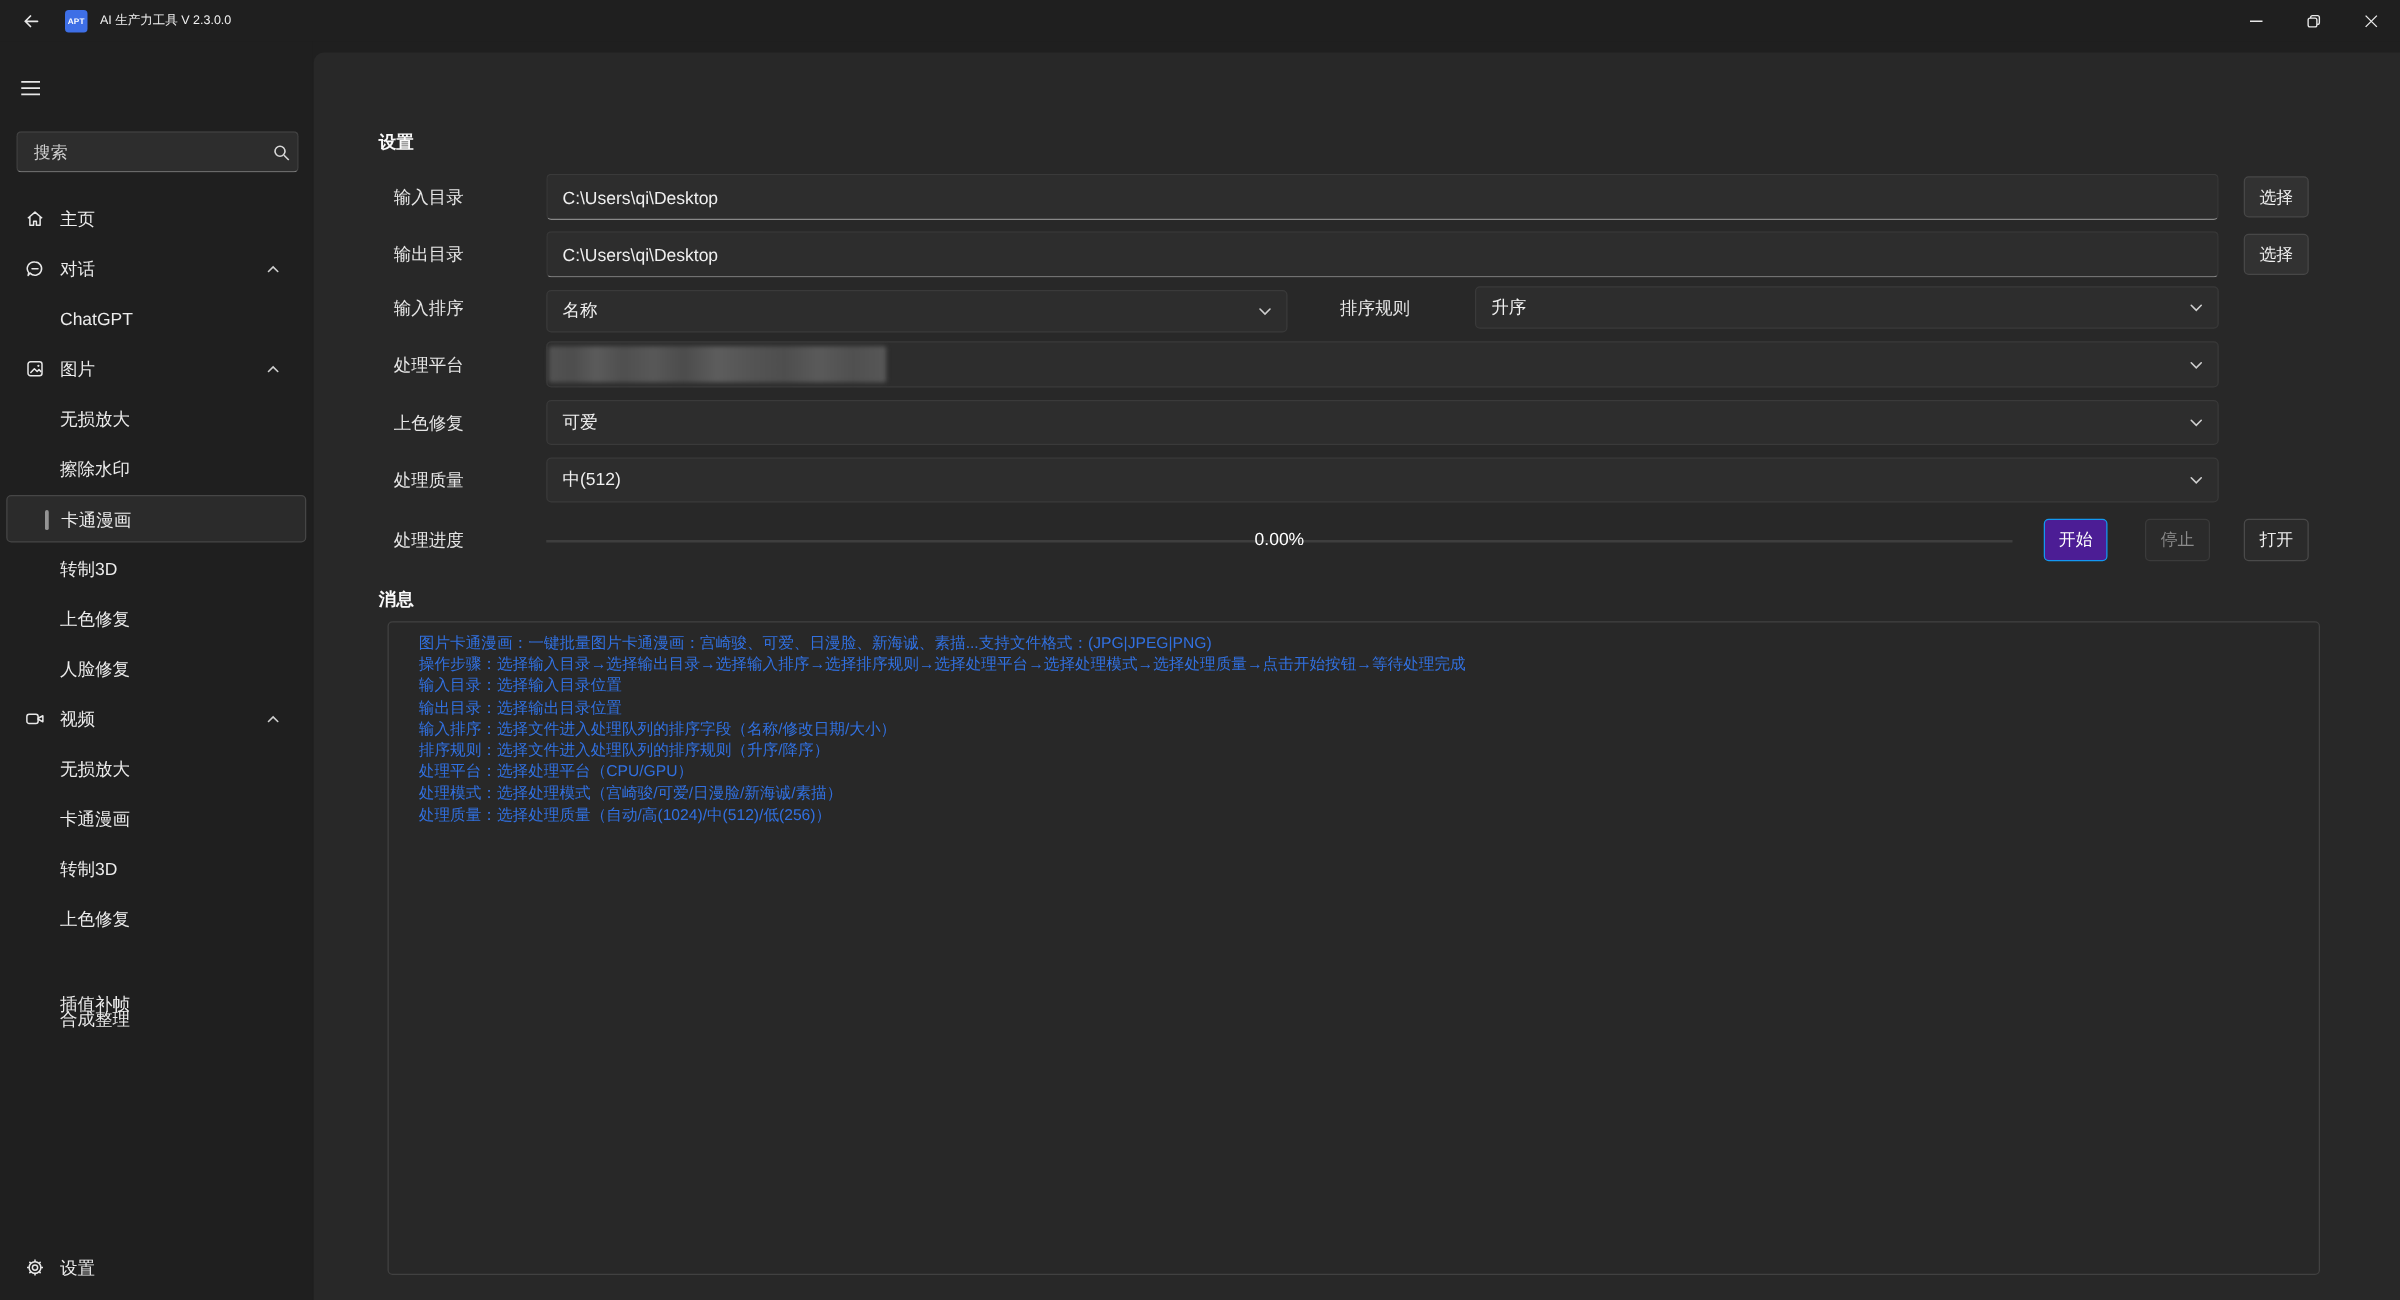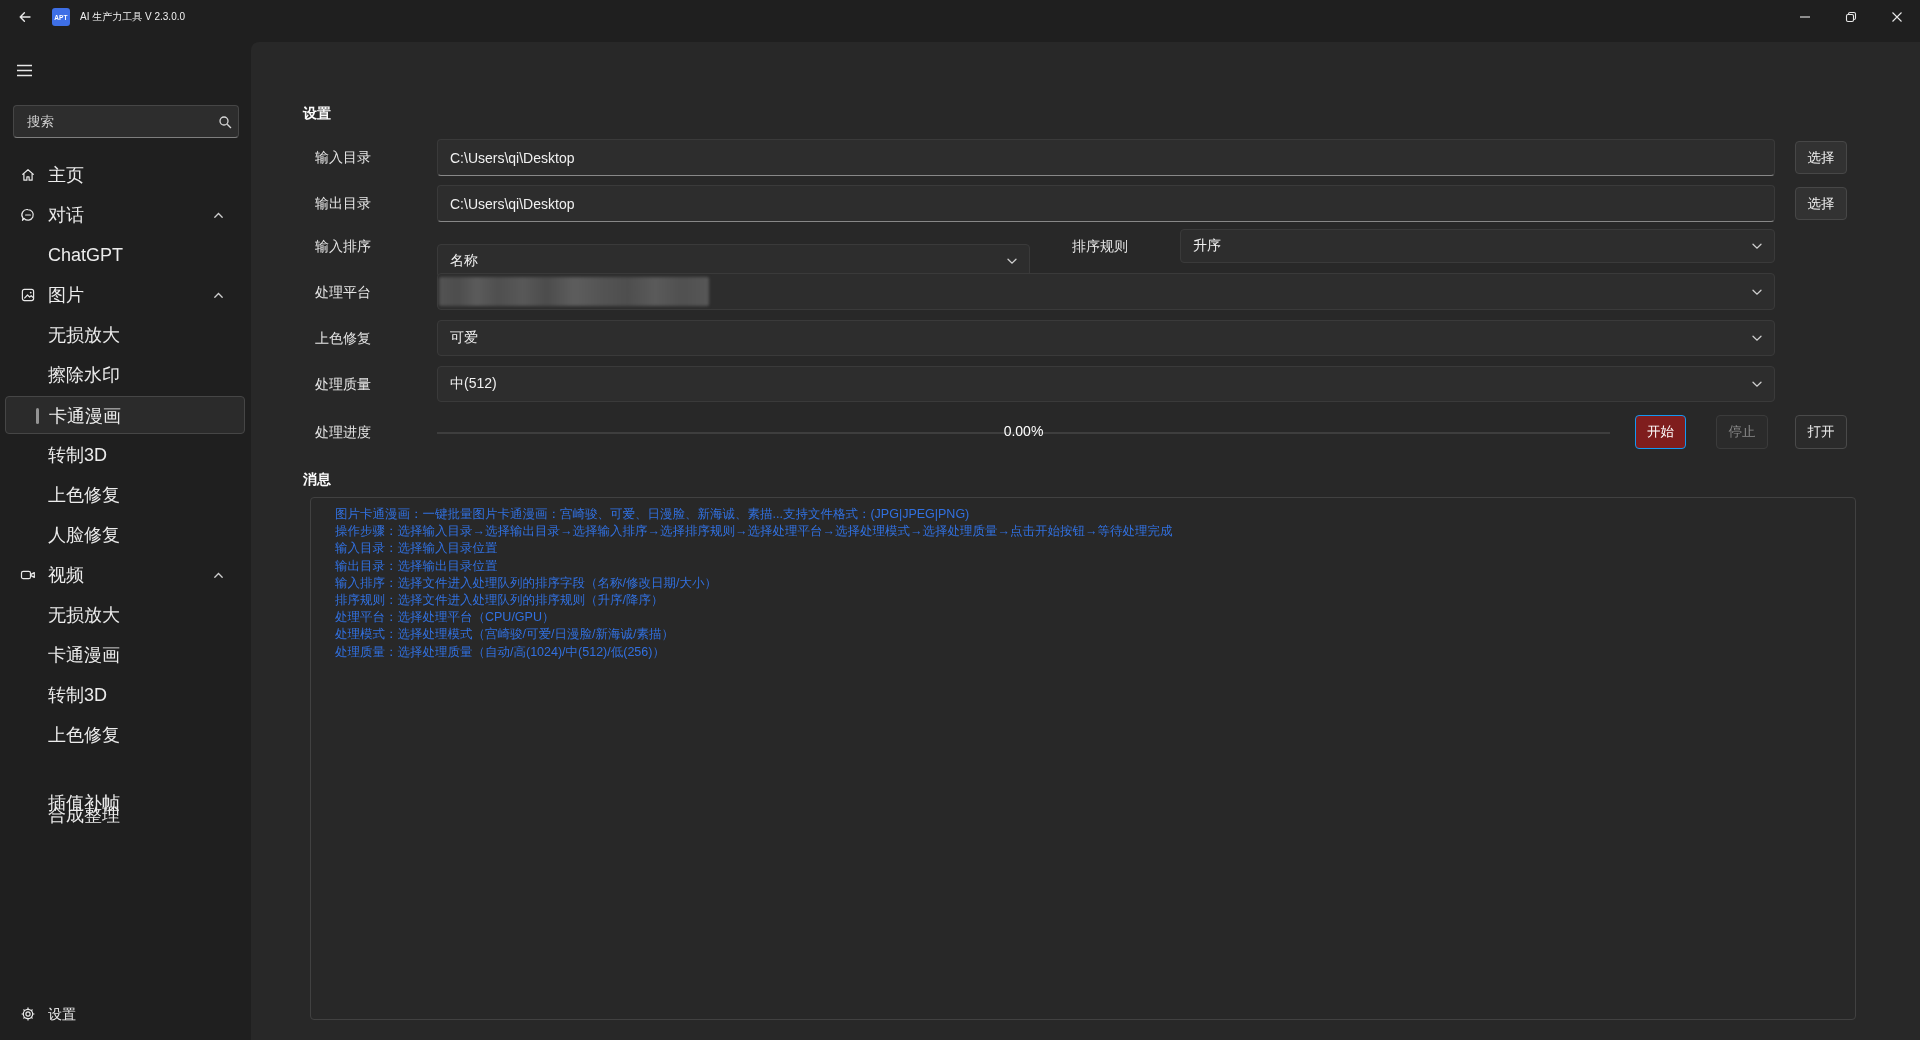--- a/index.html
+++ b/index.html
@@ -22,21 +22,21 @@
   
   #sidebar { position:absolute; left:0; top:33px; width:250px; height:1007px; background:#1f1f1f; }
   .hamburger { position:absolute; left:8px; top:22px; width:32px; height:30px; display:flex; align-items:center; justify-content:center; border-radius:4px; cursor:pointer; }
   .searchbox { position:absolute; left:13px; top:72px; width:226px; height:33px; background:#2d2d2d; border:1px solid #464646; border-bottom:1px solid #7e7e7e; border-radius:4px; display:flex; align-items:center; }
   .searchbox input { flex:1; background:transparent; border:0; outline:none; color:#e8e8e8; font-size:13.5px; padding:0 6px 0 13px; font-family:Liberation Sans, sans-serif; }
   .searchbox input::placeholder { color:#d8d8d8; opacity:.95; }
   .search-ico { width:26px; display:flex; justify-content:center; cursor:pointer; }
   #nav { position:absolute; left:0; top:122px; width:250px; }
   .nav-item { position:absolute; left:5px; width:240px; height:38px; margin-top:1px; display:flex; align-items:center; border-radius:4px; cursor:pointer; color:#ececec; }
   .nav-item .ni-icon { position:absolute; left:15px; top:11px; width:16px; height:16px; }
-  .nav-item .ni-label { position:absolute; left:43px; top:0; line-height:38px; font-size:18px; white-space:nowrap; }
+  .nav-item .ni-label { position:absolute; left:43px; top:0; line-height:38px; font-size:14px; white-space:nowrap; }
   .nav-item .ni-chev { position:absolute; left:207px; top:13px; width:13px; height:13px; }
   .nav-item.selected { background:#2b2b2b; border:1px solid #464646; }
   .nav-item.selected .accent { position:absolute; left:30px; top:11px; width:3px; height:16px; background:#949494; border-radius:2px; }
   #nav-footer { position:absolute; left:5px; top:961px; width:240px; height:38px; cursor:pointer; }
   #nav-footer .ni-icon { position:absolute; left:15px; top:11px; width:16px; height:16px; }
   #nav-footer .ni-label { position:absolute; left:43px; line-height:38px; font-size:14px; }
 
   
   #main { position:absolute; left:251px; top:42px; width:1669px; height:998px; background:#282828; border-radius:8px 0 0 0; }
   .h-set { position:absolute; left:52px; top:63px; font-size:14px; font-weight:bold; color:#fafafa; }
@@ -44,21 +44,21 @@
   .txtfield { position:absolute; left:186px; width:1338px; height:37px; background:#2d2d2d; border:1px solid #3a3a3a; border-bottom:1px solid #888888; border-radius:4px; color:#f0f0f0; font-size:14px; padding:0 12px; outline:none; font-family:inherit; }
   .choose-btn { position:absolute; left:1544px; width:52px; height:33px; background:#323232; border:1px solid #474747; border-radius:4px; color:#f0f0f0; font-size:13.5px; cursor:pointer; font-family:inherit; }
   .dropdown { position:absolute; background:#2d2d2d; border:1px solid #3a3a3a; border-radius:4px; display:flex; align-items:center; cursor:pointer; }
   .dropdown .dd-val { padding-left:12px; font-size:14px; color:#f0f0f0; }
   .dropdown .dd-chev { position:absolute; right:11px; top:50%; margin-top:-6px; width:12px; height:12px; }
   .redacted { position:absolute; left:1px; top:3px; width:270px; height:29px; border-radius:2px; filter:blur(1.5px);
     background:linear-gradient(90deg,#535353 0,#4d4d4d 7%,#5b5b5b 14%,#4f4f4f 22%,#585858 31%,#4c4c4c 40%,#5d5d5d 50%,#545454 60%,#4e4e4e 70%,#5a5a5a 80%,#505050 90%,#575757 100%); }
   .prog-track { position:absolute; left:186px; top:390px; width:1173px; height:2px; background:#3e3e3e; }
   .prog-text { position:absolute; left:186px; top:381px; width:1173px; height:18px; text-align:center; font-size:14px; color:#ffffff; z-index:2; }
   .act-btn { position:absolute; top:373px; height:34px; border-radius:4px; font-size:13.5px; cursor:pointer; font-family:inherit; }
-  #btn-start { left:1384px; width:51px; background:#7f1d1d; border:1px solid #1398f2; color:#ffffff; }
+  #btn-start { left:1384px; width:51px; background:#4c1d95; border:1px solid #1398f2; color:#ffffff; }
   #btn-stop  { left:1465px; width:52px; background:#2b2b2b; border:1px solid #3b3b3b; color:#8b8b8b; }
   #btn-open  { left:1544px; width:52px; background:#2b2b2b; border:1px solid #4a4a4a; color:#efefef; }
   .h-msg { position:absolute; left:52px; top:429px; font-size:14px; font-weight:bold; color:#fafafa; }
   .msg-box { position:absolute; left:59px; top:455px; width:1546px; height:523px; border:1px solid #414141; border-radius:4px; padding:8px 24px; overflow:hidden; }
   .msg-line { font-size:12.5px; line-height:17.2px; color:#3170e0; white-space:nowrap; }
 </style>
 </head>
 <body>
 
 <div id="titlebar">
@@ -222,21 +222,21 @@
 
   <div class="f-label" style="top:106px;">输入目录</div>
   <input class="txtfield" style="top: 97px;" value="C:\Users\qi\Desktop">
   <button class="choose-btn" style="top:99px;">选择</button>
 
   <div class="f-label" style="top:152px;">输出目录</div>
   <input class="txtfield" style="top: 143px;" value="C:\Users\qi\Desktop">
   <button class="choose-btn" style="top:145px;">选择</button>
 
   <div class="f-label" style="top:195px;">输入排序</div>
-  <div class="dropdown" style="left:186px; top:202px; width:593px; height:34px;">
+  <div class="dropdown" style="left:186px; top:190px; width:593px; height:34px;">
     <span class="dd-val">名称</span>
     <span class="dd-chev">
       <svg width="12" height="12" viewBox="0 0 12 12" fill="none" stroke="#cfcfcf" stroke-width="1.3" stroke-linecap="round">
           <path d="M2 4.2 6 8.2l4-4"></path>
         </svg>
     </span>
   </div>
   <div class="f-label" style="left:821px; top:195px;">排序规则</div>
   <div class="dropdown" style="left:929px; top:187px; width:595px; height:34px;">
     <span class="dd-val">升序</span>

